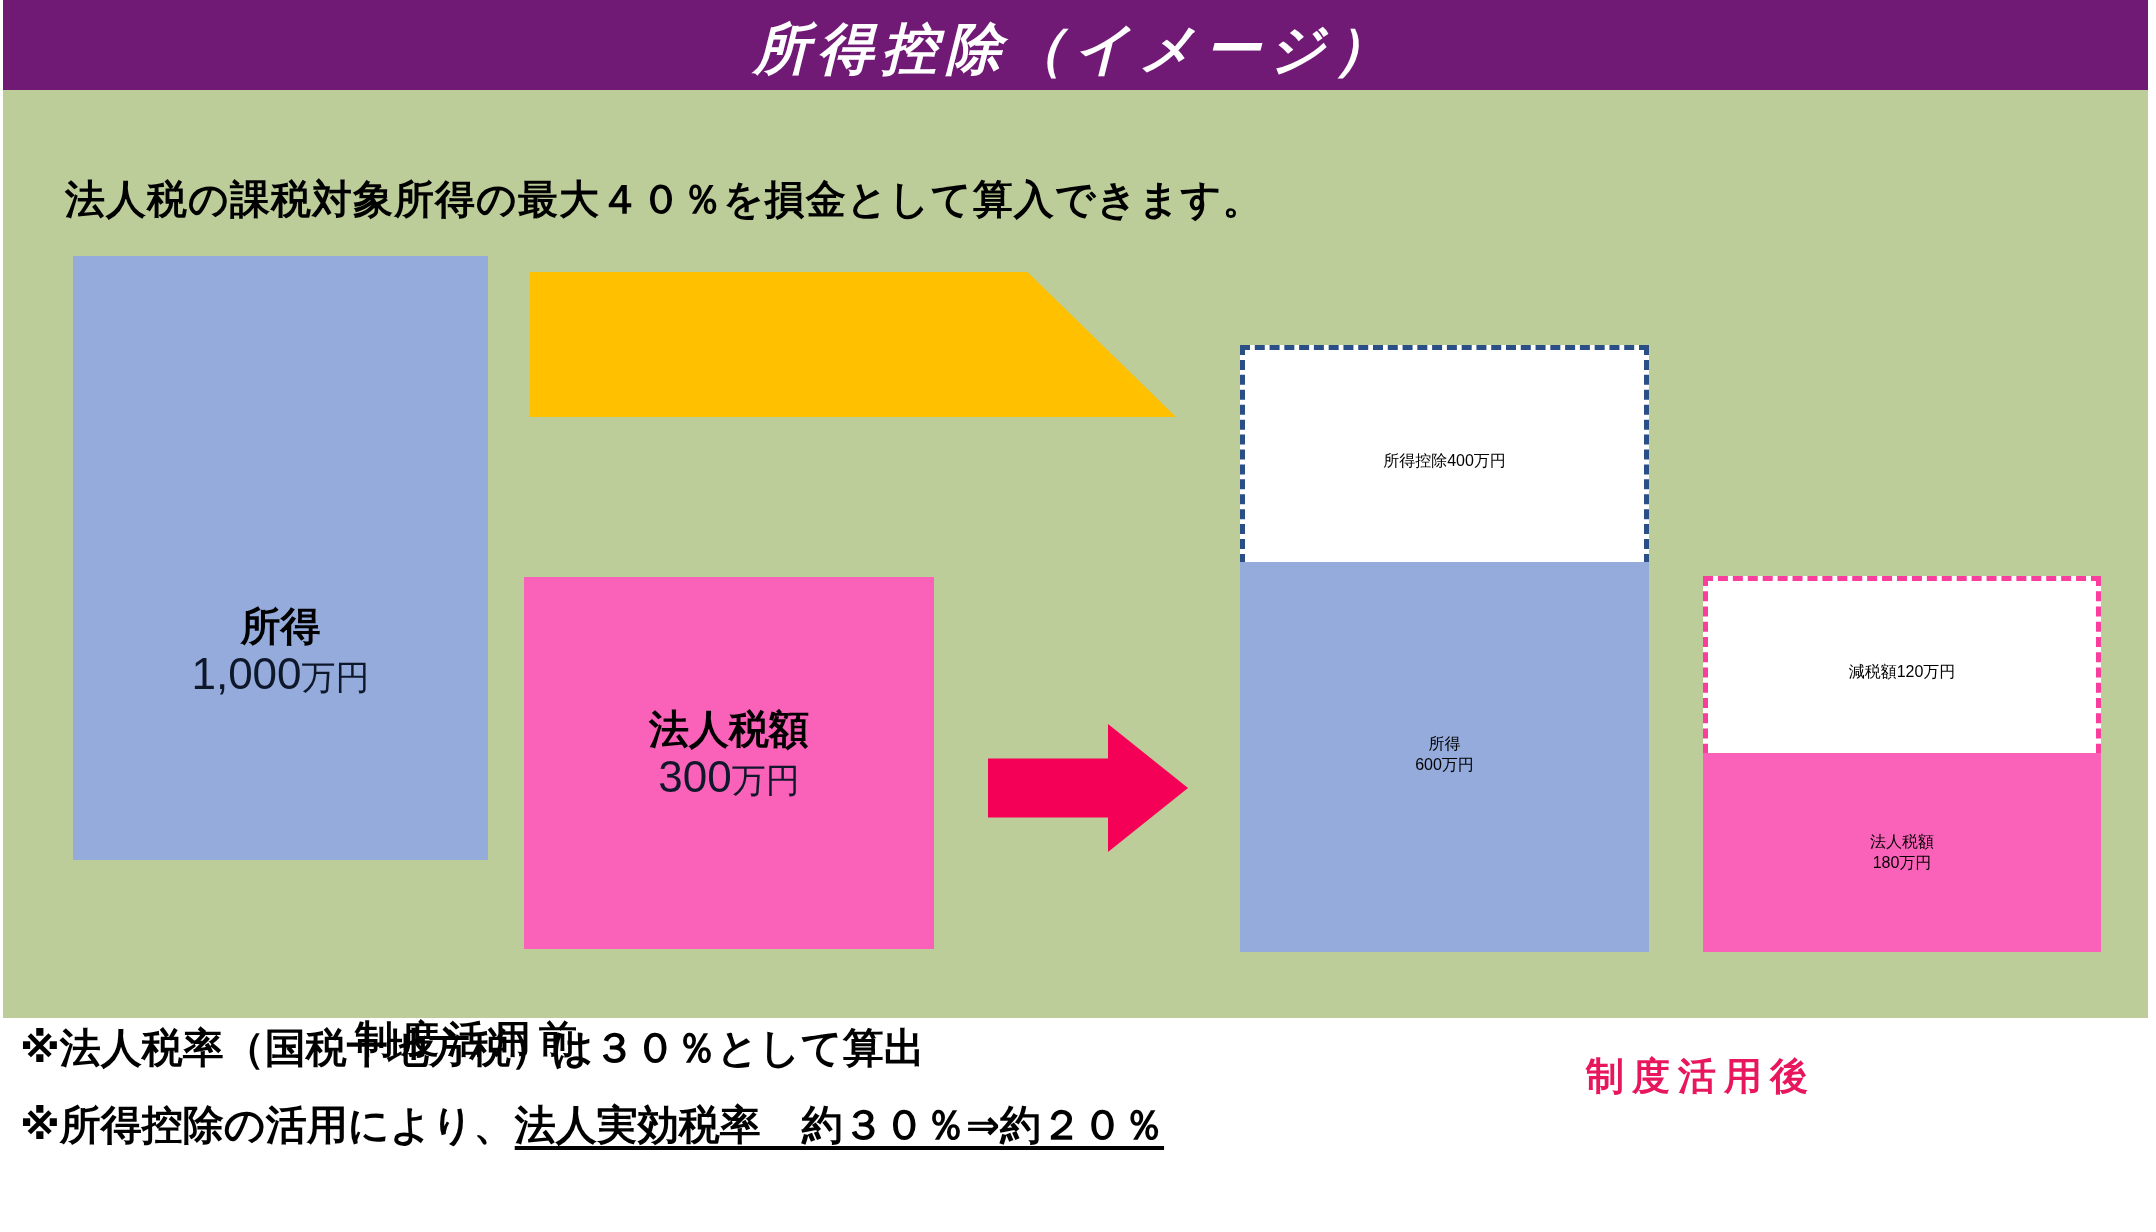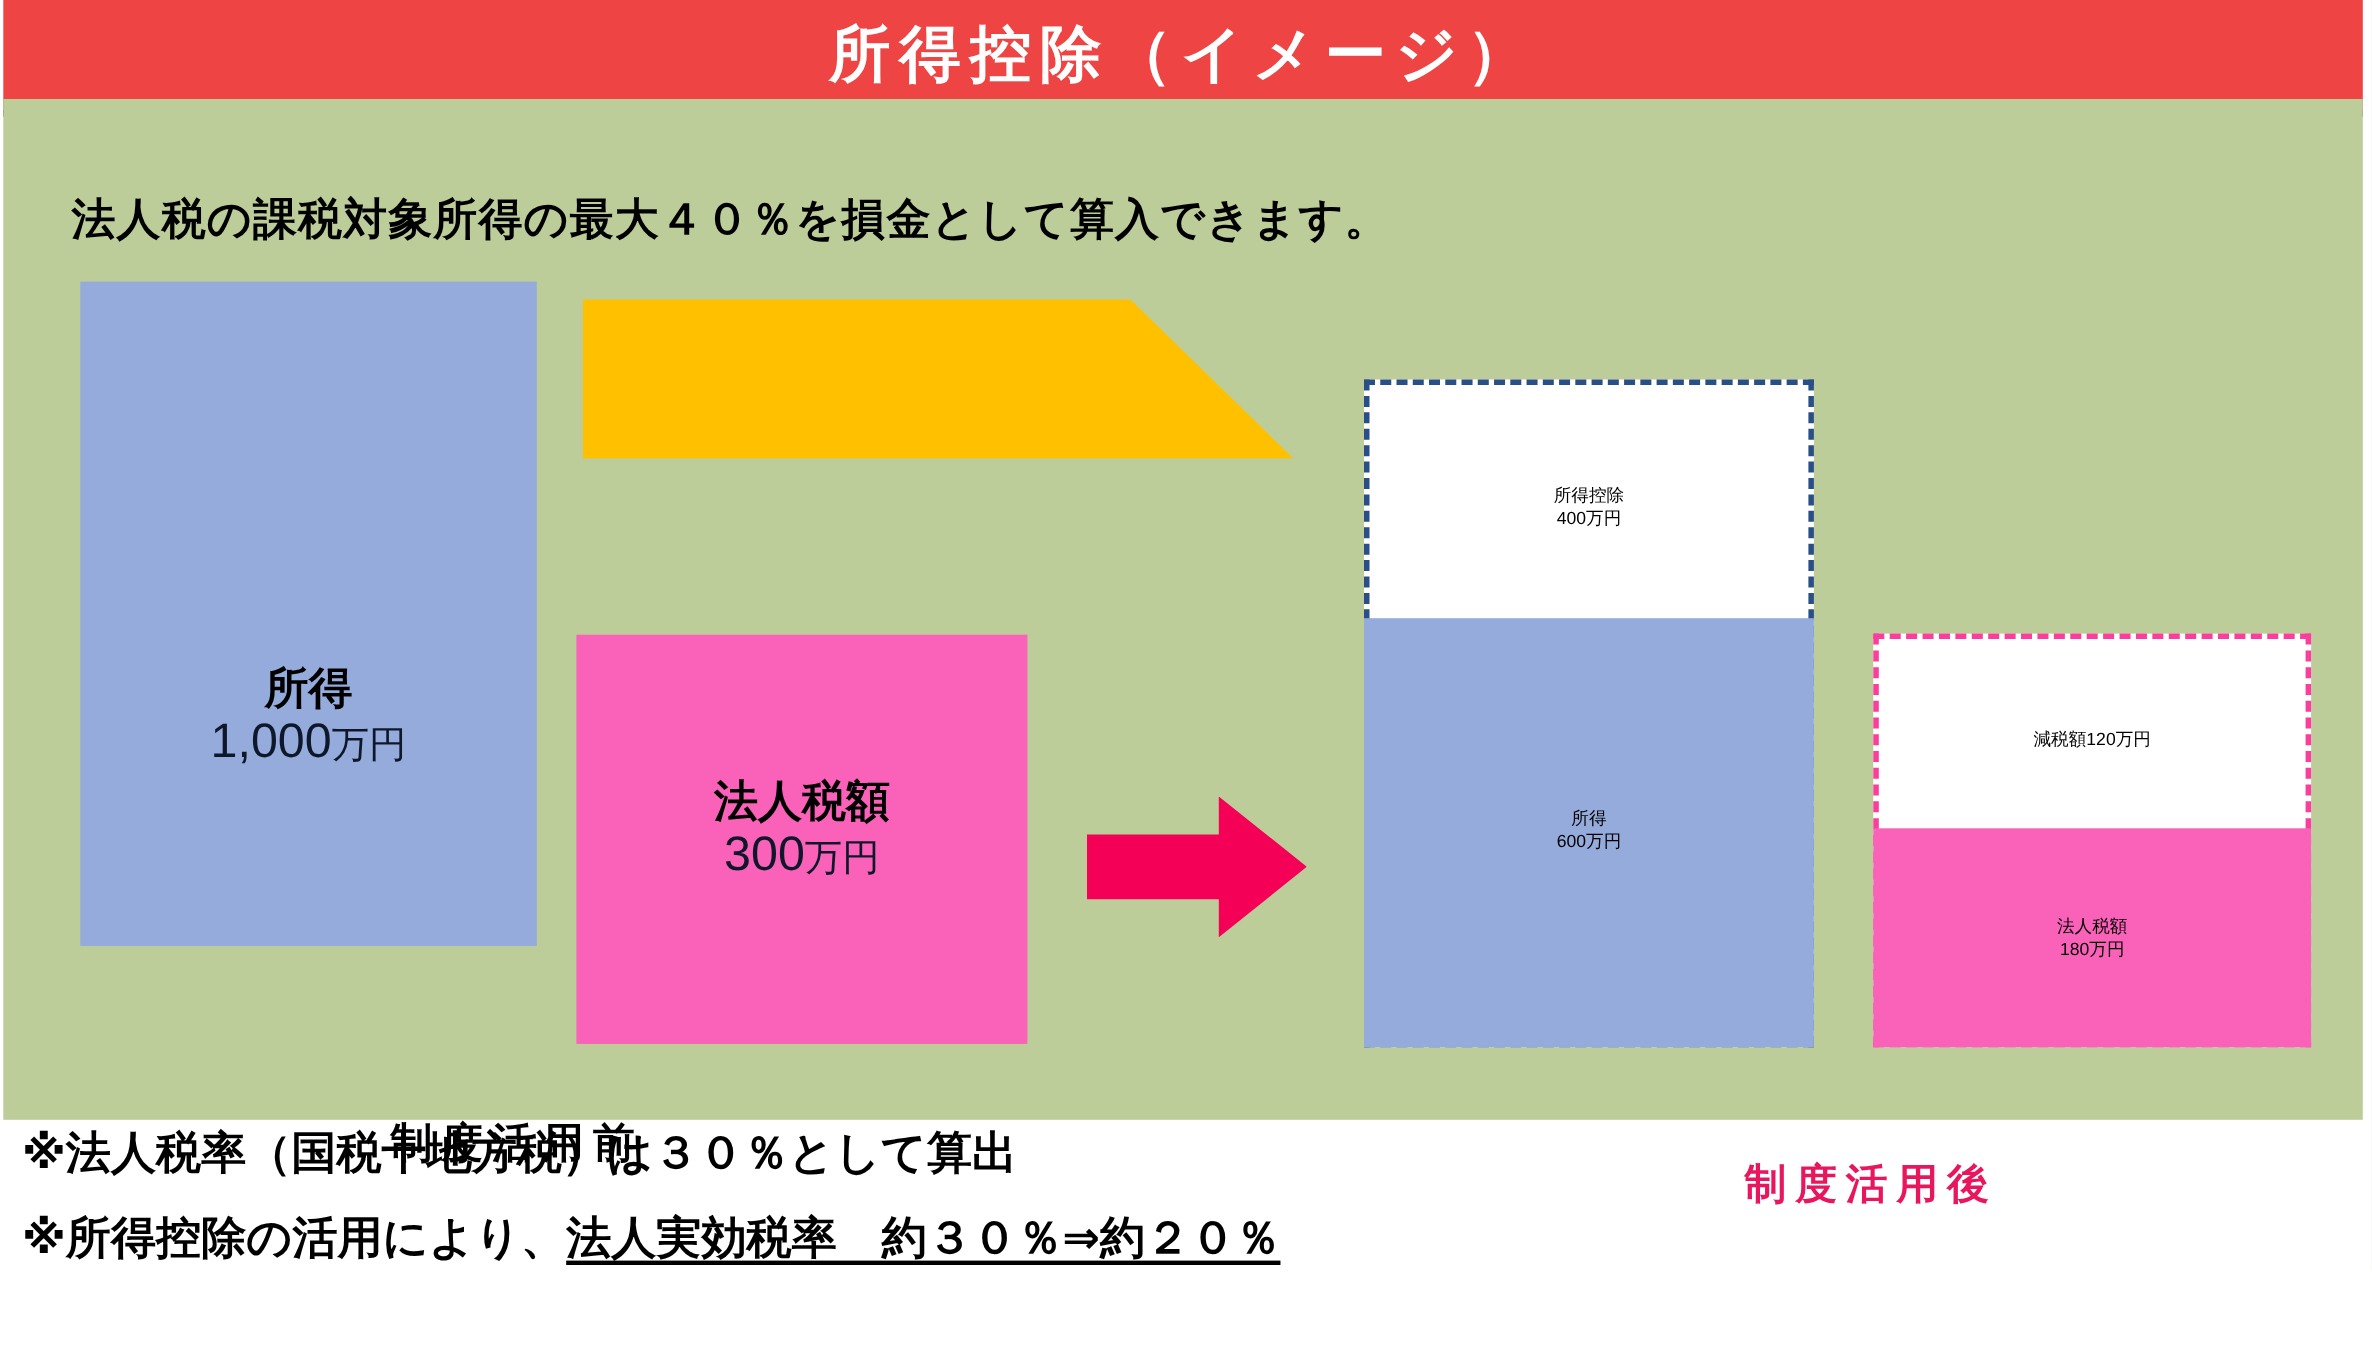--- a/index.html
+++ b/index.html
@@ -21,23 +21,24 @@
     background: #ffffff;
   }
 
   
   .title-bar {
     position: absolute;
     left: 3px;
     top: 0px;
     width: 2145px;
     height: 106px;
-    background: #ef4444;
+    background: #701a75;
     border-bottom: 6px solid #31558f;
     box-sizing: border-box;
+    font-style: italic;
   }
   .title-text {
     position: absolute;
     left: 0;
     right: 0;
     top: 50%;
     transform: translateY(-52%);
     text-align: center;
     color: #ffffff;
     font-size: 56px;
@@ -168,21 +169,21 @@
     box-sizing: border-box;
     background: #ffffff;
   }
   .after-deduction {
     position: absolute;
     left: 0;
     right: 0;
     top: 0;
     height: 222px;
     display: flex;
-    flex-direction: column;
+    flex-direction: row;
     align-items: center;
     justify-content: center;
   }
   .after-income {
     position: absolute;
     left: -5px;
     right: -5px;
     bottom: -5px;
     height: 390px;
     background: #94abdb;

